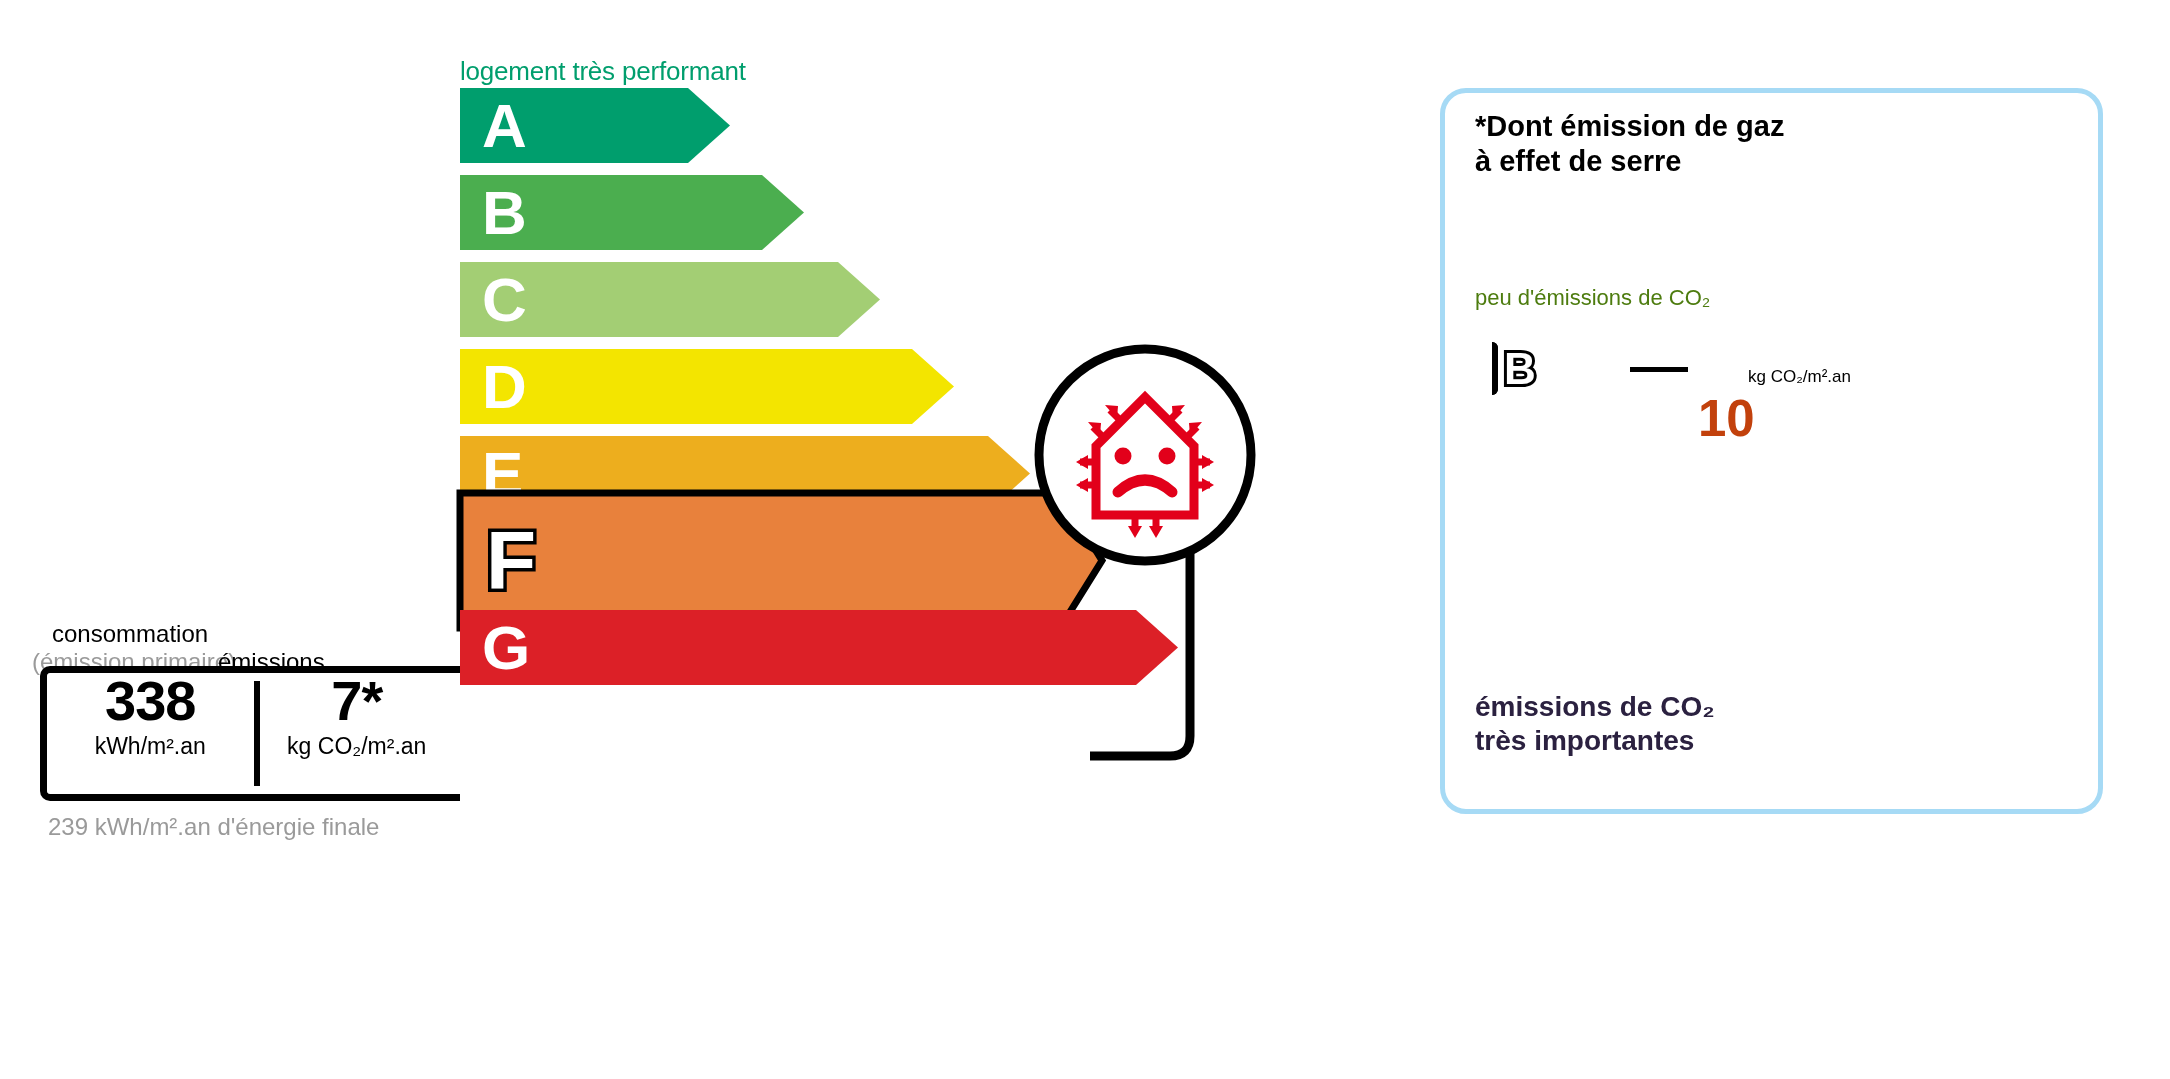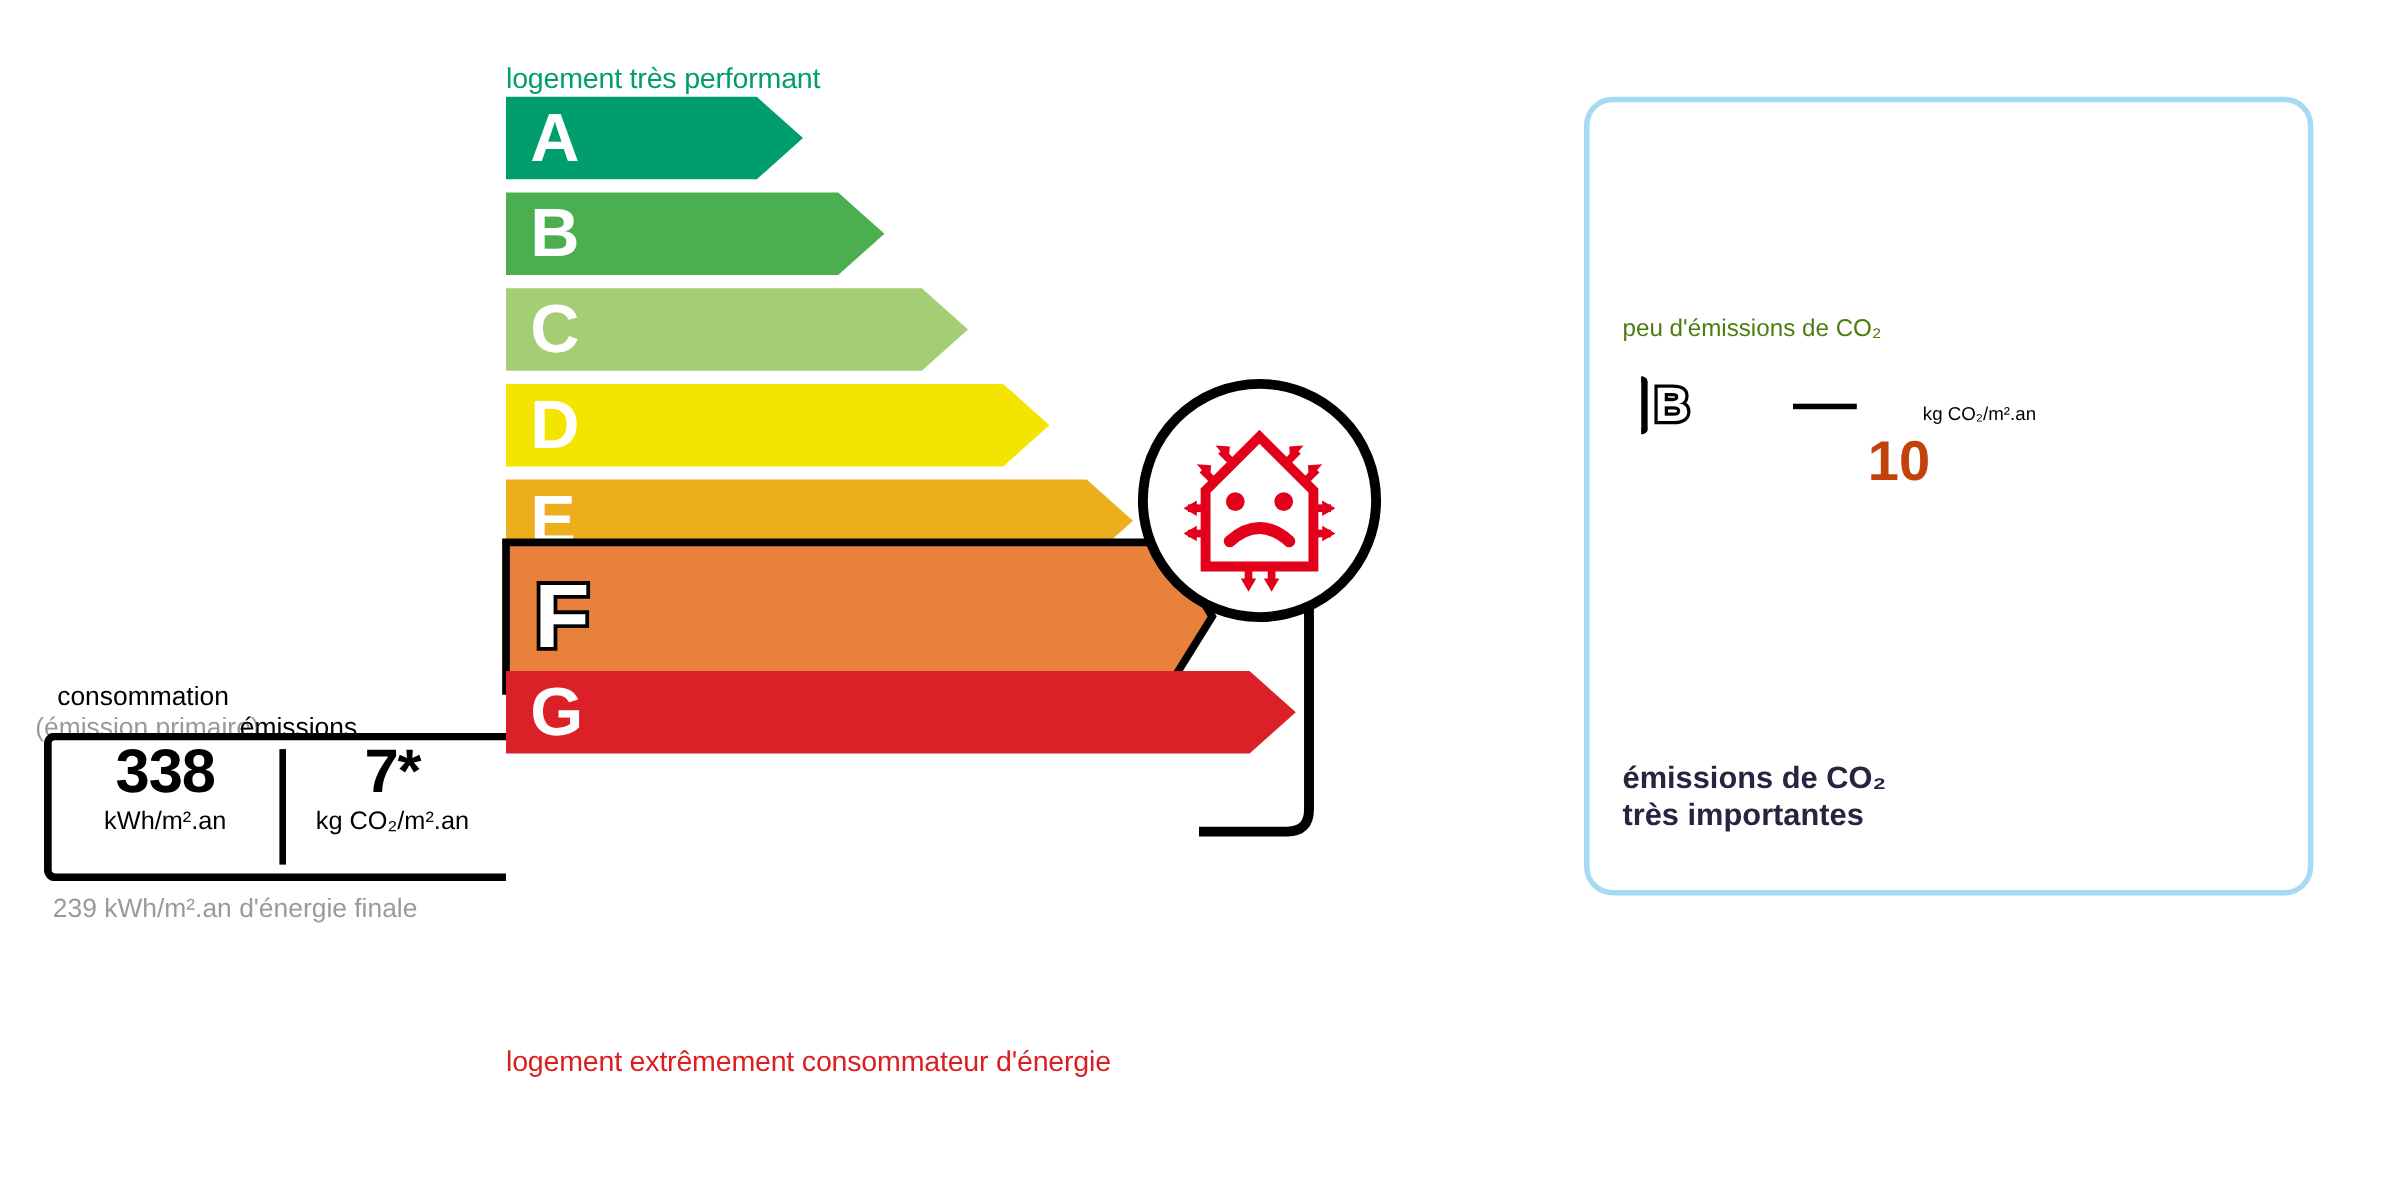--- a/index.html
+++ b/index.html
@@ -274,21 +274,20 @@
         <div class="band-letter selected">F</div>
       </div>
       <div class="band-row" style="top: 610px; height: 75px; width: 718px;">
         <svg class="band-svg" width="718" height="75" viewBox="0 0 718 75">
       <polygon points="0,0 676,0 718,37.5 676,75 0,75" fill="#DC2027"></polygon>
     </svg>
         <div class="band-letter">G</div>
       </div>
     </div>
 
-  <div class="bottom-caption">logement extrêmement consommateur d'énergie</div>
 </div>
 
 <div class="vb-head" style="left:52px; top:620px;">consommation</div>
 <div class="vb-head sub" style="left:32px; top:648px;">(émission primaire)</div>
 <div class="vb-head" style="left:218px; top:648px;">émissions</div>
 
 <div id="value-box">
   <div class="vb-cell">
     <div class="vb-value">338</div>
     <div class="vb-unit">kWh/m².an</div>
@@ -344,20 +343,22 @@
 
       <line x1="138" y1="82" x2="150" y2="70"></line>
       <polygon points="155,65 142,66 143,79" stroke="none"></polygon>
       <line x1="155" y1="99" x2="167" y2="87"></line>
       <polygon points="172,82 159,83 160,96" stroke="none"></polygon>
     </g>
   </svg>
 </div>
 
 <div id="ges-panel">
+  <div id="ges-title">*Dont émission de gaz
+à effet de serre</div>
   <div id="ges-top-caption">peu d'émissions de CO₂</div>
 
   <div id="ges-bars-host">
       <div class="ges-row" style="top: 224px; width: 84px; height: 31px;">
         <div class="ges-bar" style="background: rgb(166, 218, 245);"></div>
         <div class="ges-letter">A</div>
       </div>
       <div class="ges-row selected" style="top: 249px; width: 128px; height: 53px;">
         <div class="ges-bar" style="background: rgb(139, 180, 211);"></div>
         <div class="ges-letter">B</div>

